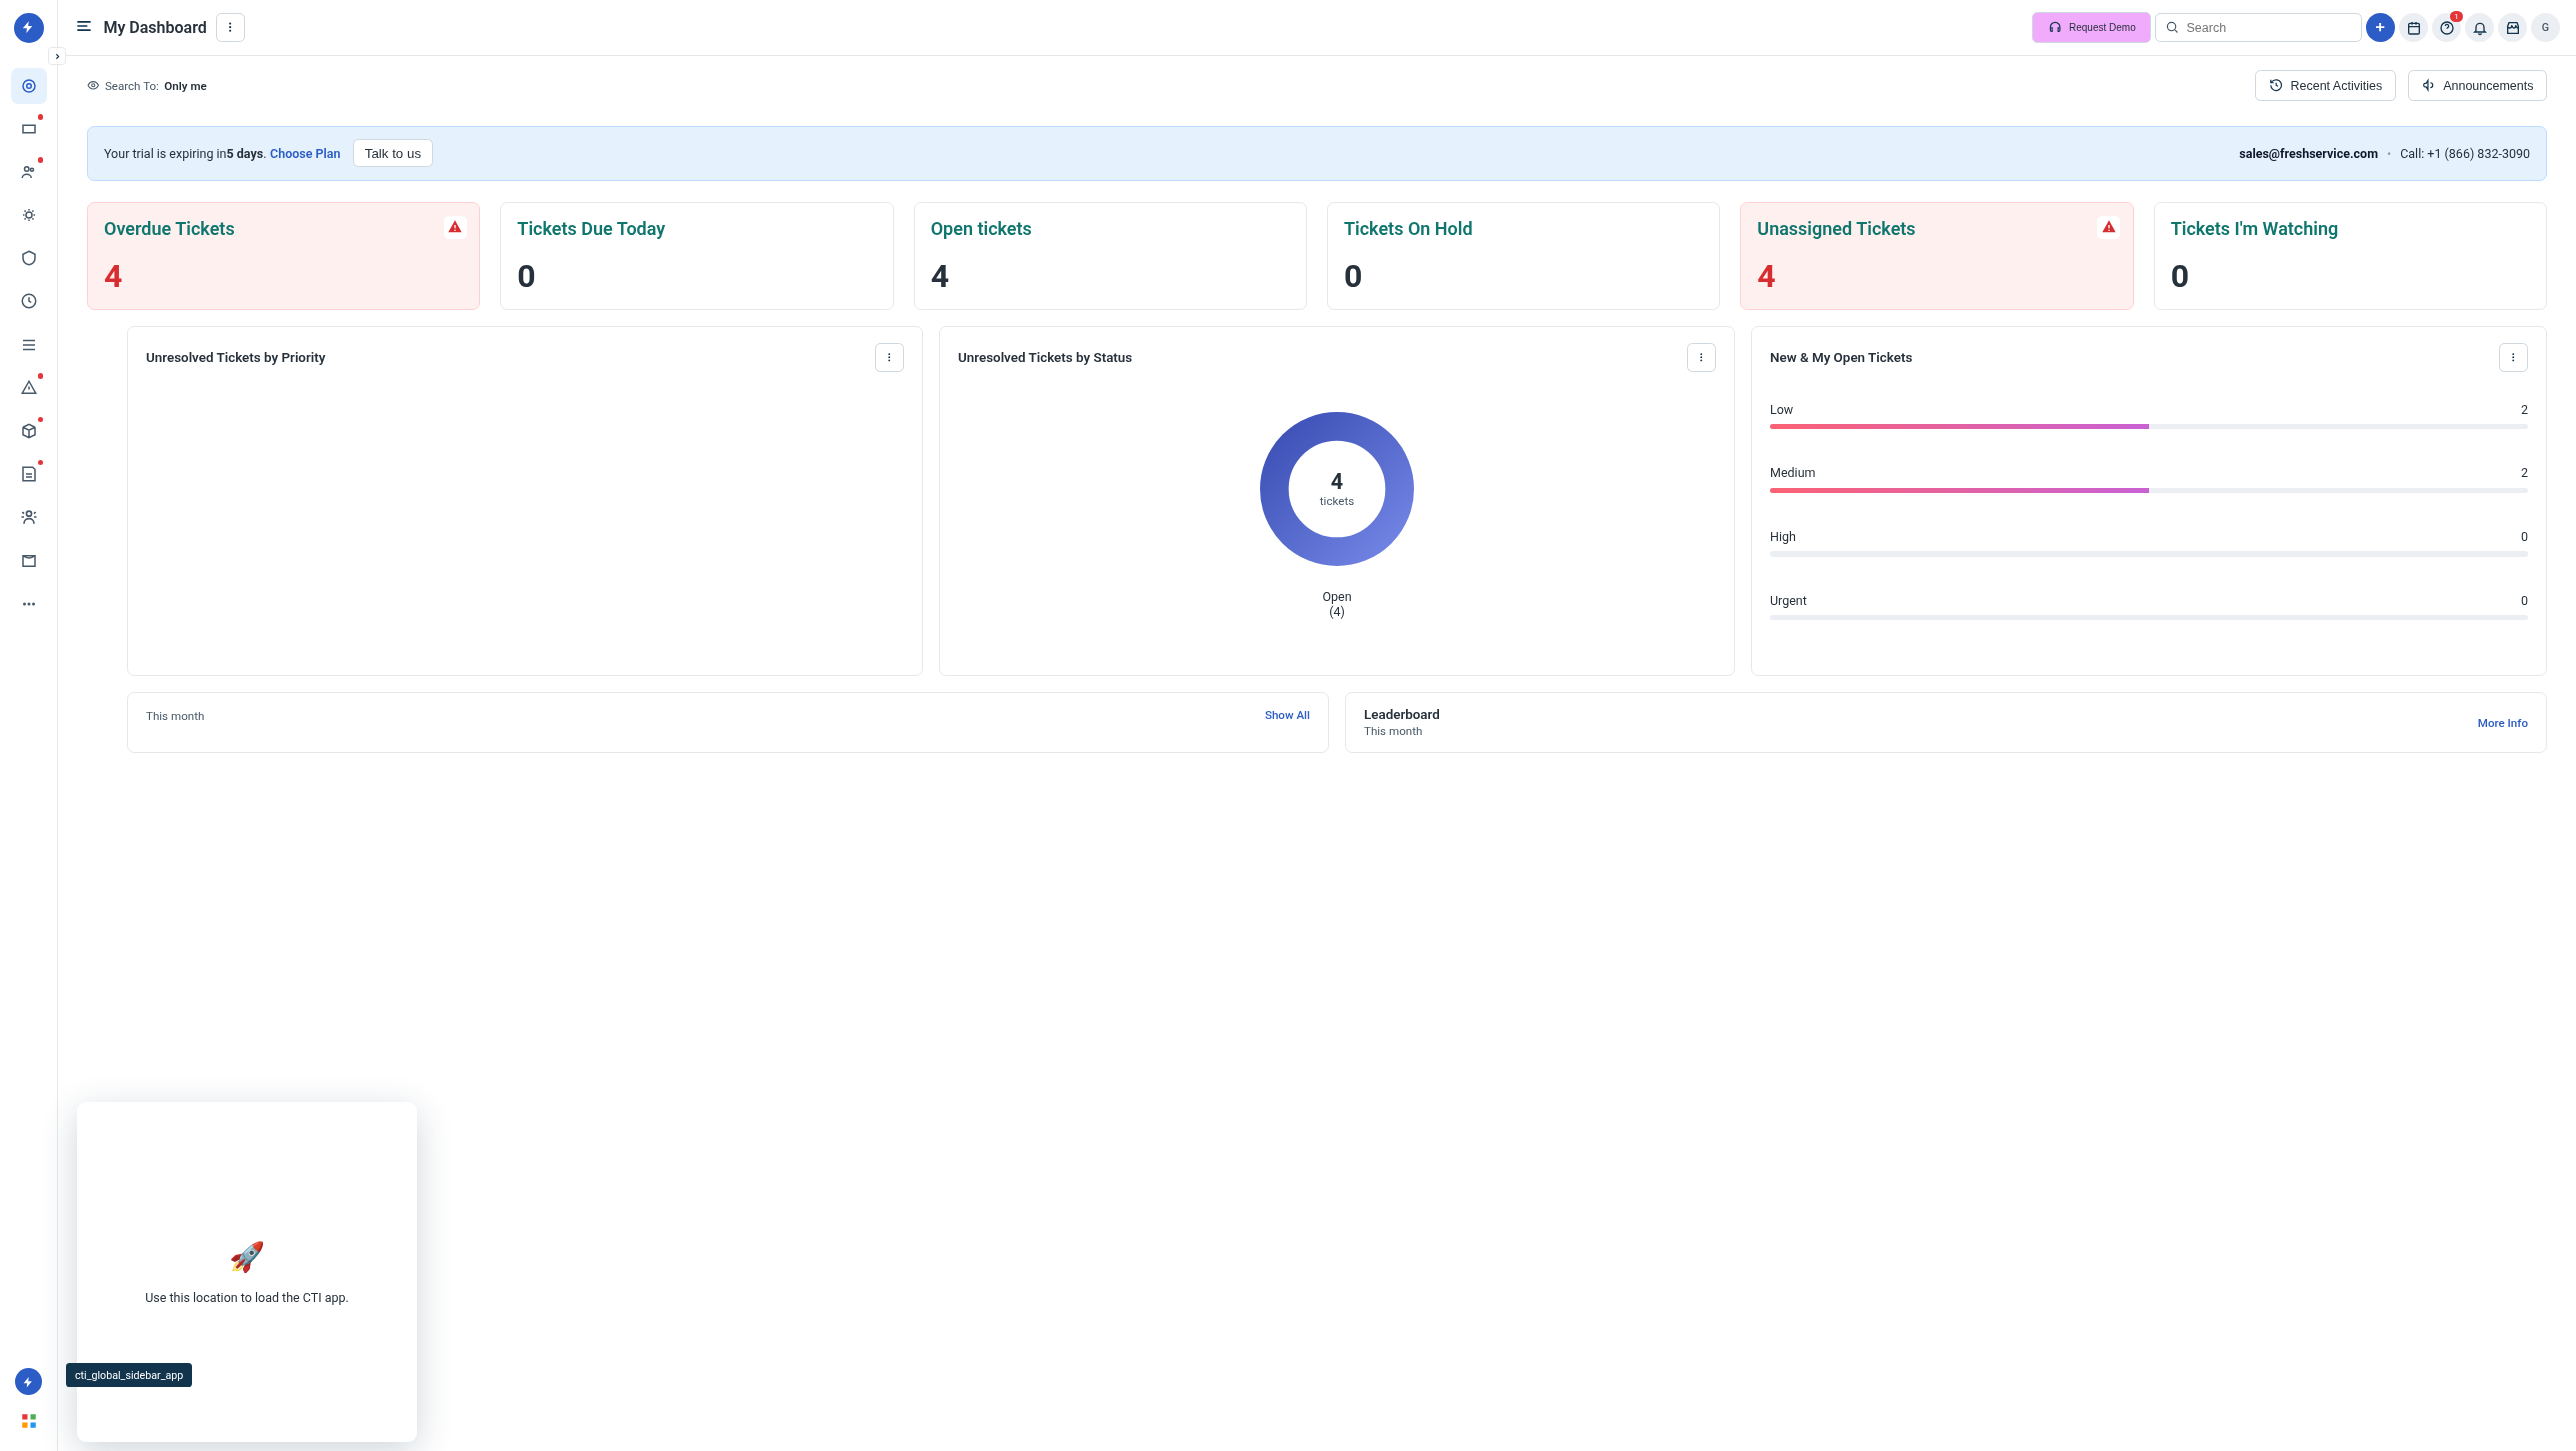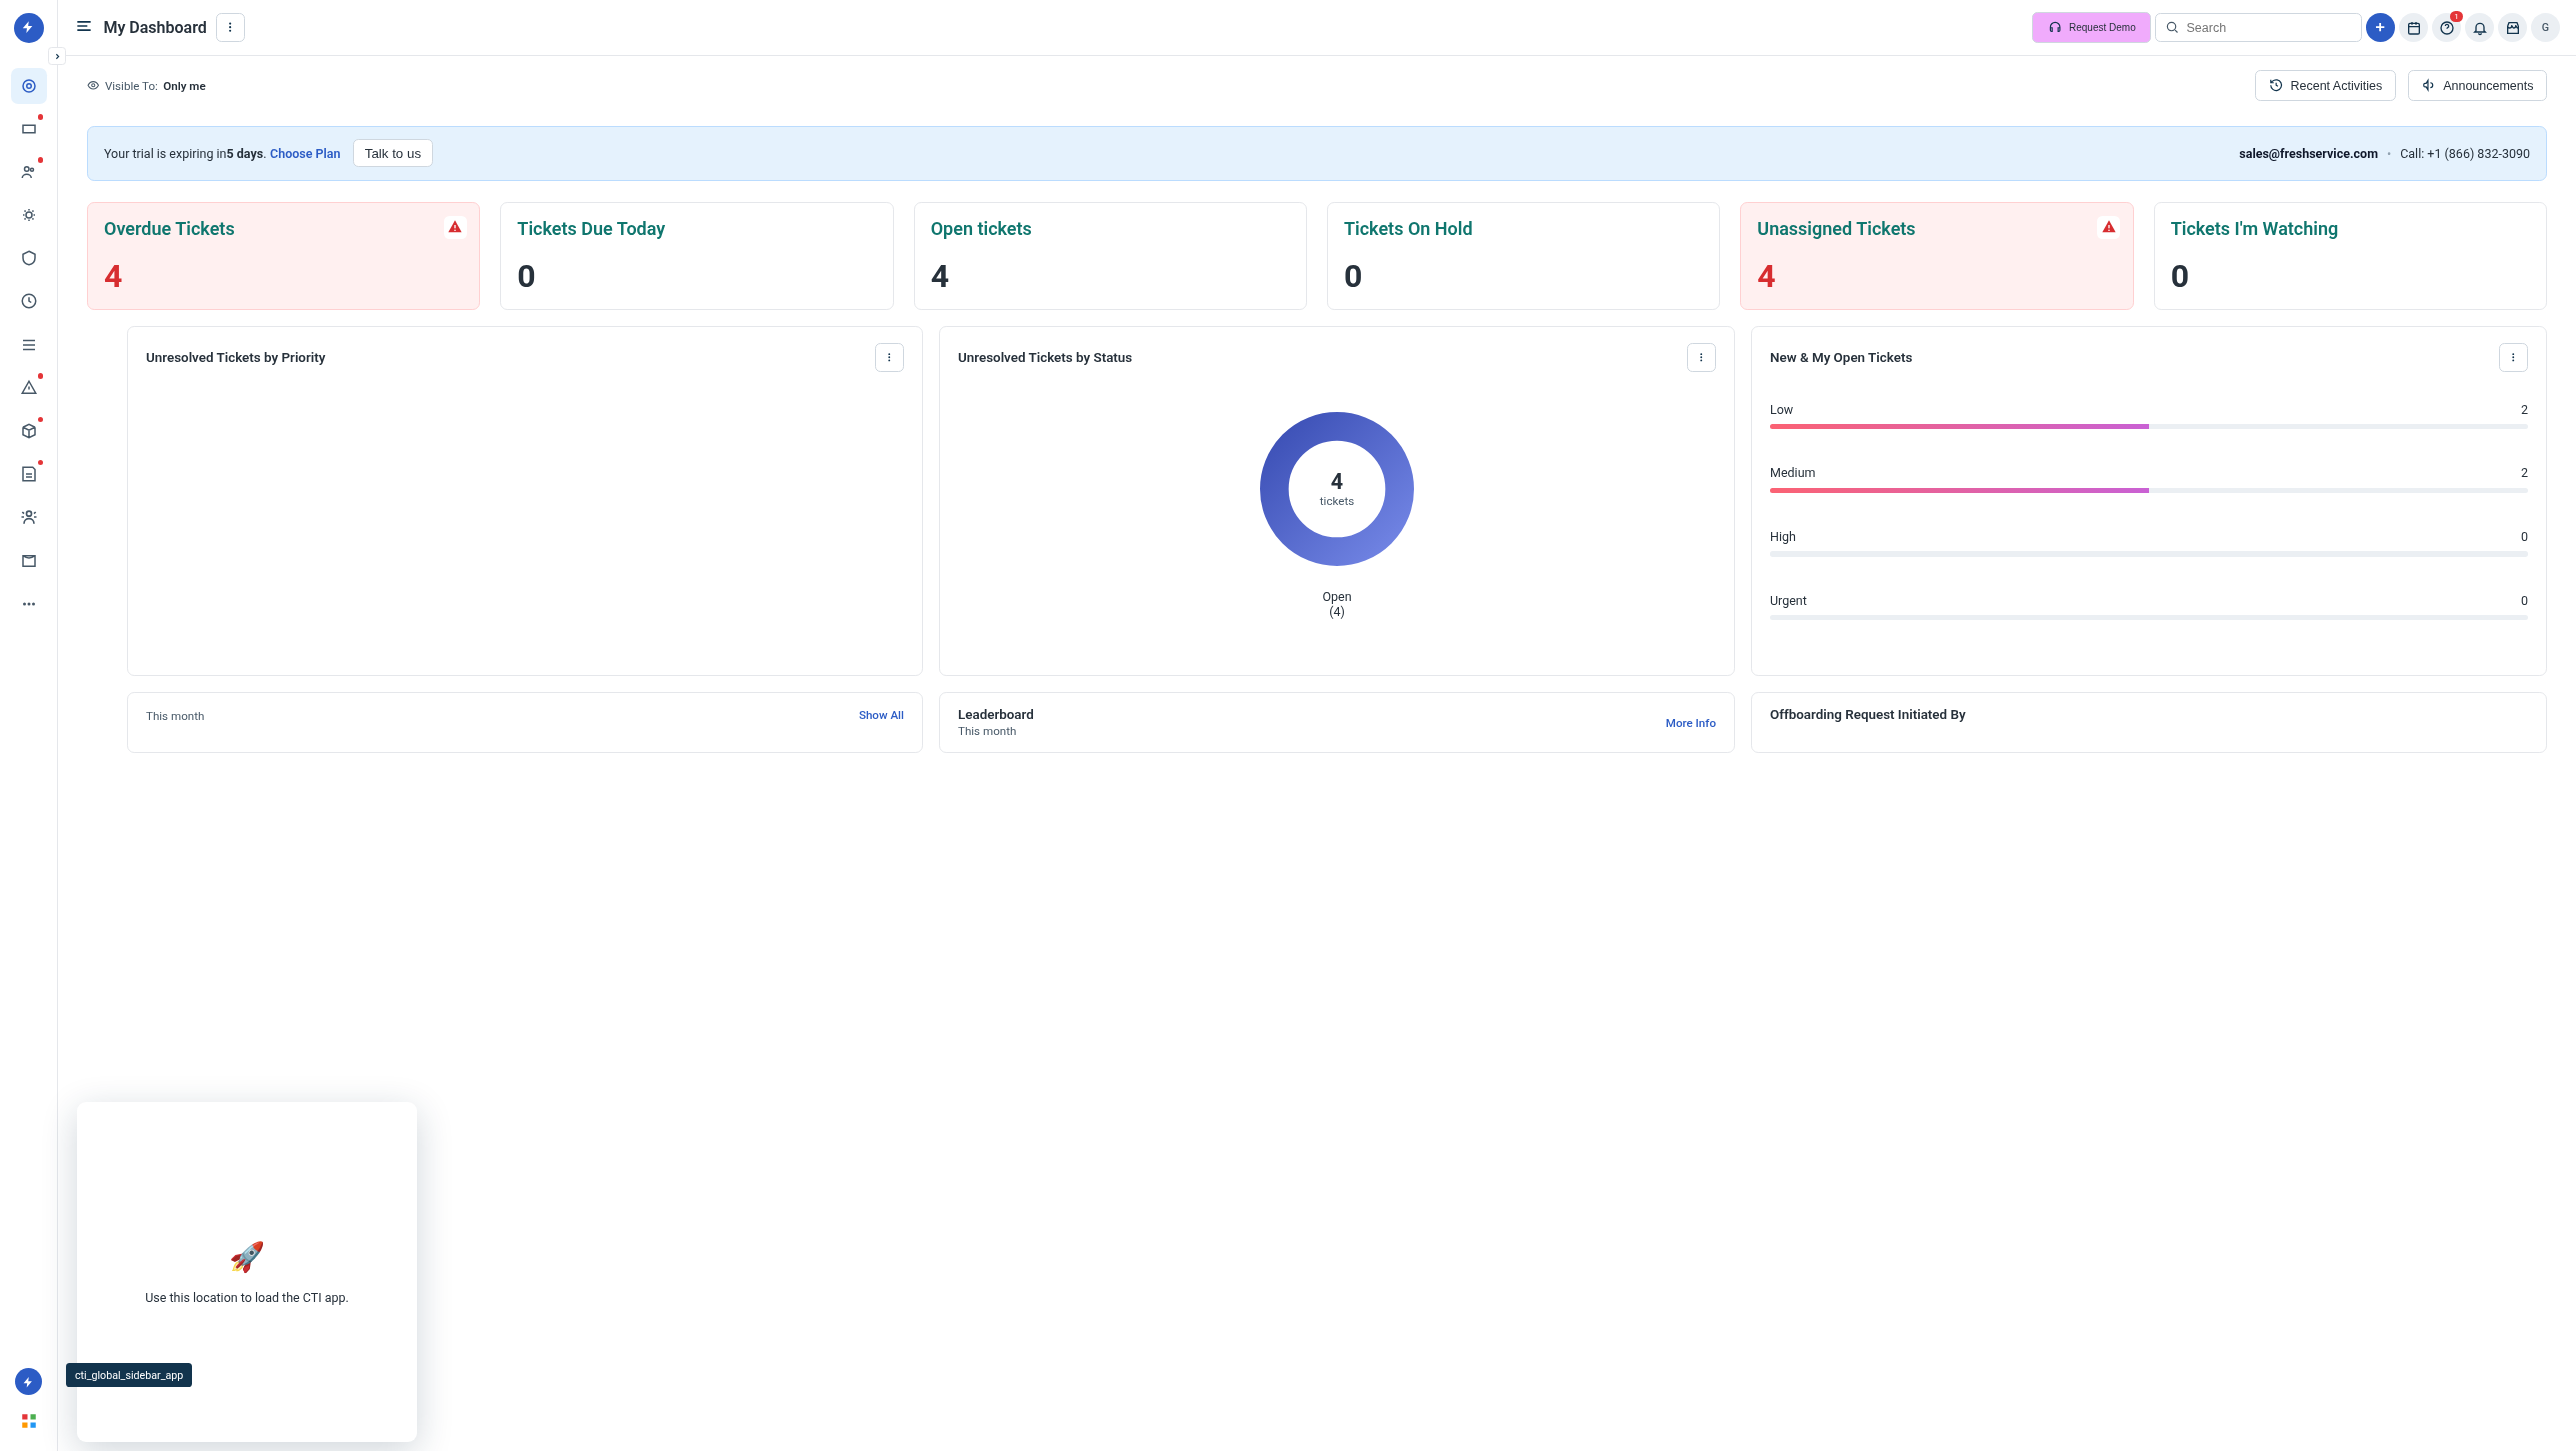--- a/index.html
+++ b/index.html
@@ -252,21 +252,21 @@
         </div>
       <div class="avatar">G</div>
     </div>
 
     <div class="subbar">
       <span class="visible-to">
         <svg width="12.5" height="12.5" viewBox="0 0 24 24" fill="none" stroke="#475867" stroke-width="2">
             <path d="M2 12s3.5-7 10-7 10 7 10 7-3.5 7-10 7S2 12 2 12z"></path>
             <circle cx="12" cy="12" r="3"></circle>
           </svg>
-        <span>Visible To:</span>
+        <span>Search To:</span>
         <span class="only">Only me</span>
       </span>
       <span class="spacer"></span>
       <button class="btn-outline">
           <svg width="14.3" height="14.3" viewBox="0 0 24 24" fill="none" stroke="#12344d" stroke-width="2">
             <path d="M3 12a9 9 0 1 0 3-6.7L3 8 M3 3v5h5 M12 8v4l3 2"></path>
           </svg>
           <span>Recent Activities</span>
         </button>
       <button class="btn-outline">
@@ -441,25 +441,20 @@
         </div>
         <div class="widget small-widget">
           <div class="widget-head">
               <div>
                 <div class="wtitle">Leaderboard</div>
                 <div class="wsub">This month</div>
               </div>
               <a class="wlink">More Info</a>
             </div>
         </div>
-        <div class="widget small-widget">
-          <div class="widget-head">
-              <span class="wtitle">Offboarding Request Initiated By</span>
-            </div>
-        </div>
       </div>
     </div>
   </div>
 </div>
 
 <div class="popup">
   <span class="rocket">🚀</span>
   <span class="ptxt">Use this location to load the CTI app.</span>
 </div>
 <div class="tooltip">cti_global_sidebar_app</div>

